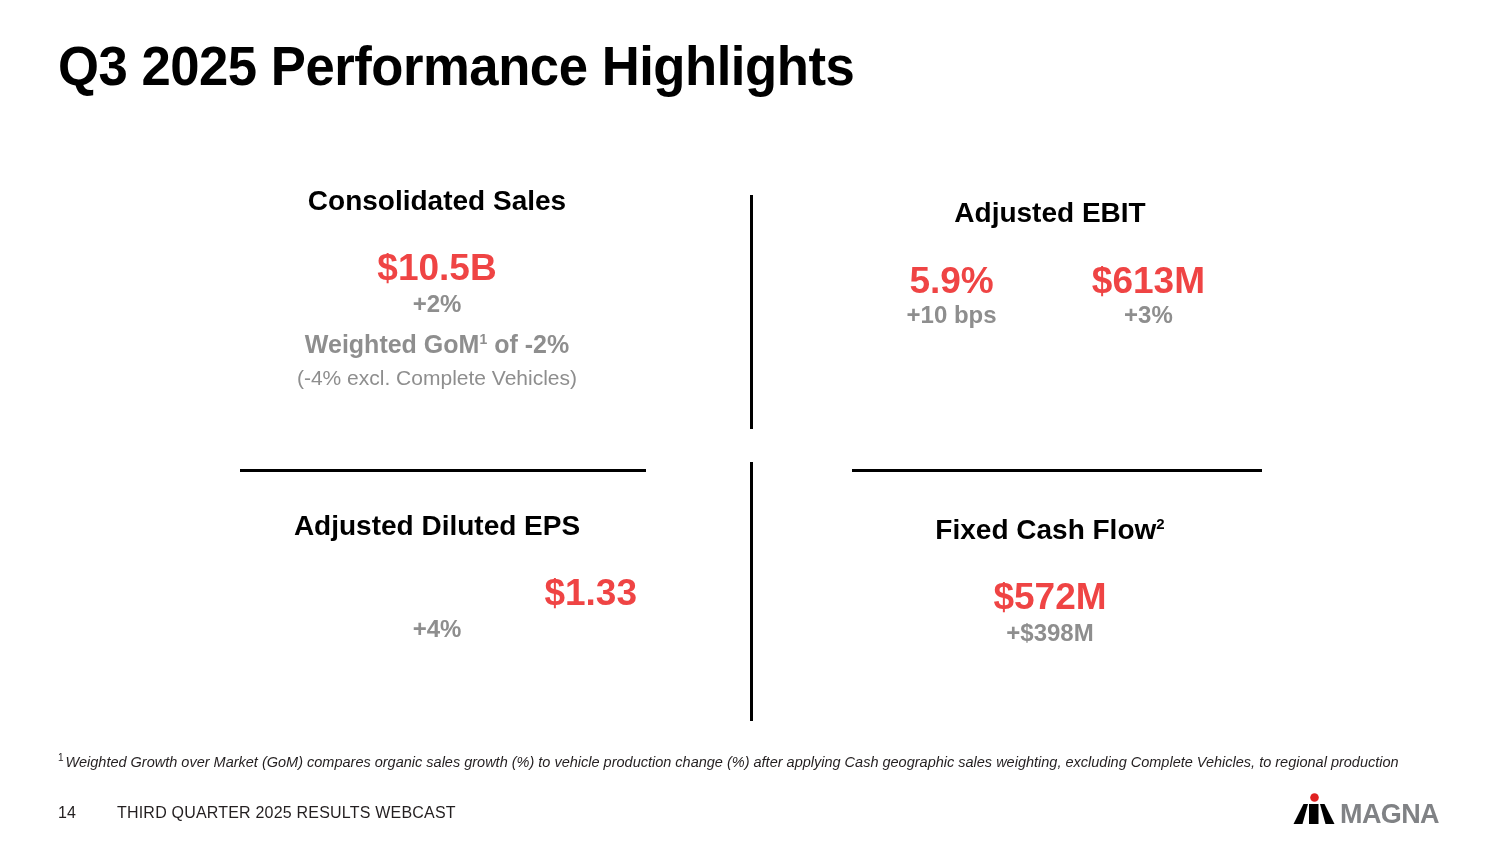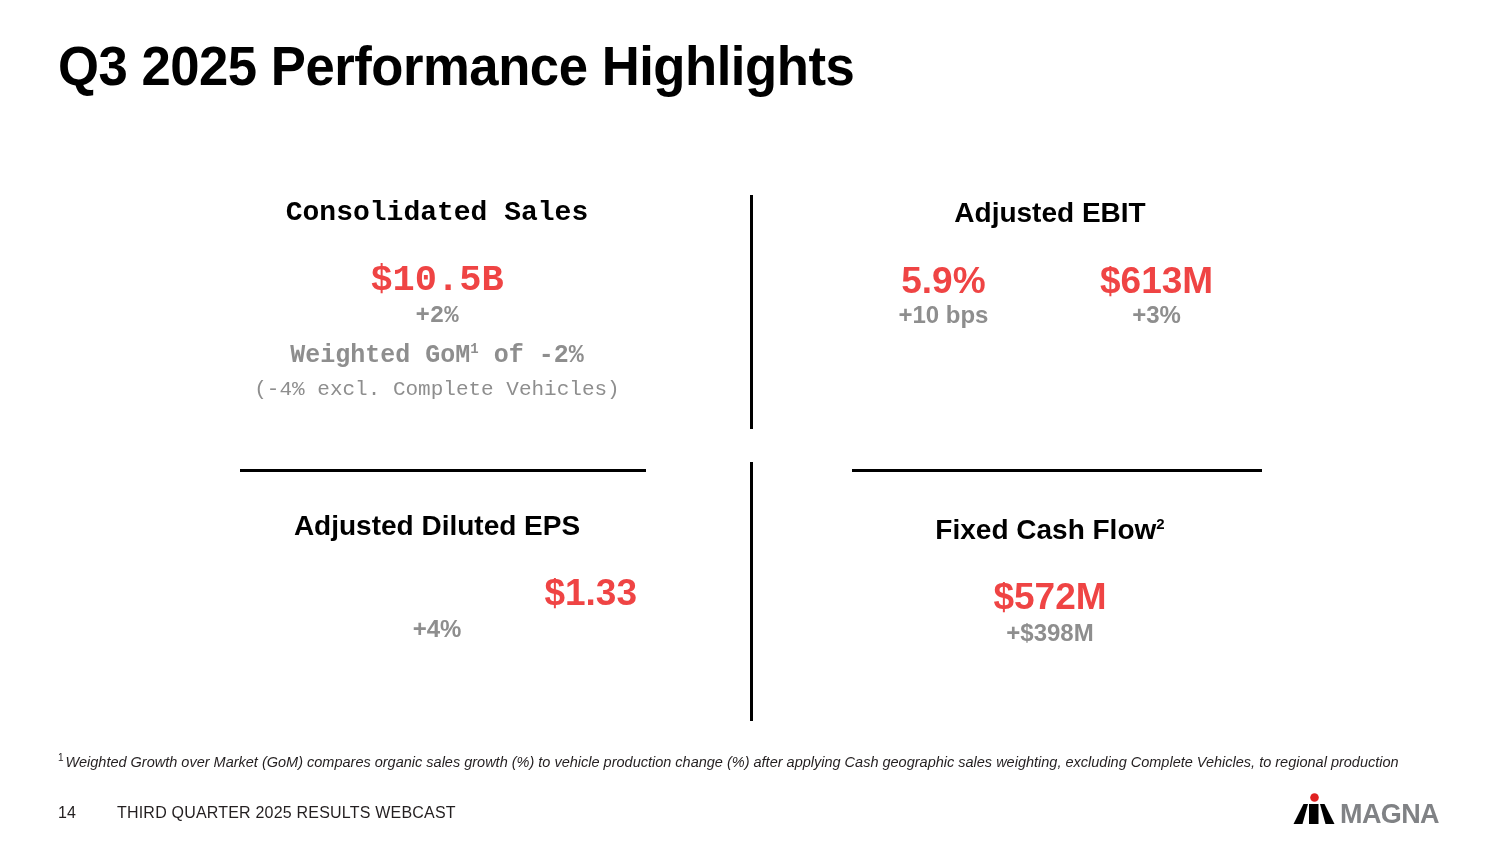--- a/index.html
+++ b/index.html
@@ -99,31 +99,31 @@
   }
   .metric-subnote {
     font-size: 21px;
     font-weight: normal;
     color: #8e8e8e;
     white-space: nowrap;
     line-height: 1.2;
   }
 
   
-  #panel-sales          { left: 237px; top: 198px; width: 400px; font-family: Liberation Mono, monospace; }
+  #panel-sales          { left: 237px; top: 186px; width: 400px; }
   #sales-value          { margin-top: 32px; }
   #sales-delta          { margin-top: 2px; }
   #sales-note           { margin-top: 12px; }
   #sales-subnote        { margin-top: 6px; }
 
   
   #panel-ebit           { left: 845px; top: 198px; width: 410px; }
   #ebit-metrics {
     display: flex;
-    justify-content: space-between;
+    justify-content: center;
     margin-top: 33px;
   }
   #ebit-metrics .metric-col { width: 48%; }
 
   
   #panel-eps            { left: 237px; top: 511px; width: 400px; }
   #eps-value            { margin-top: 32px; text-align: right; }
   #eps-delta            { margin-top: 2px; }
 
   

